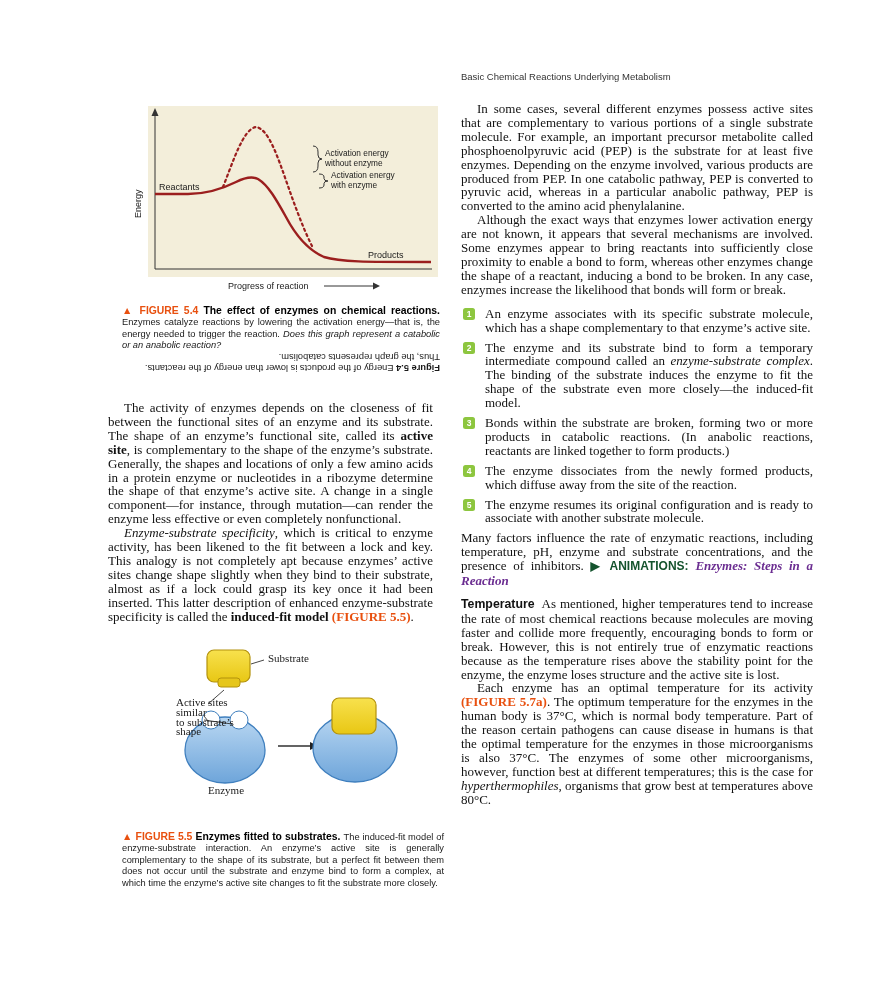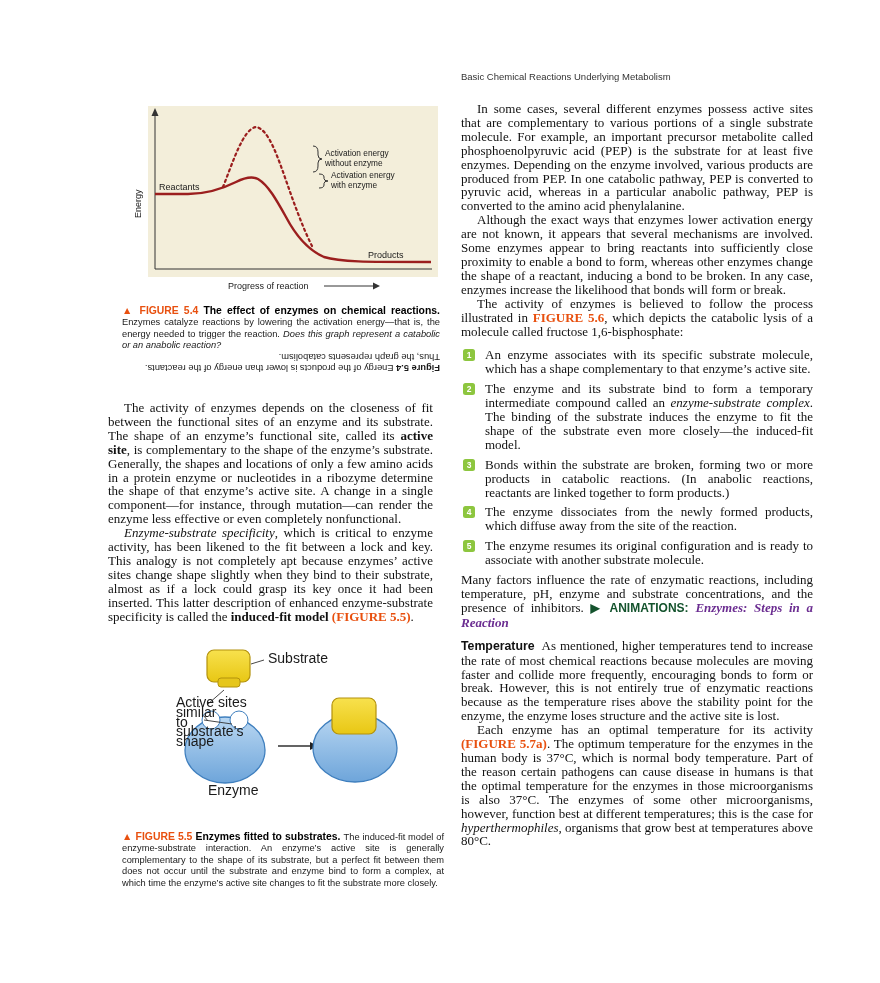--- a/index.html
+++ b/index.html
@@ -21,21 +21,21 @@
   .cap-label{color:#e8500f;font-weight:bold;font-size:10.4px;}
   .cap-title{font-weight:bold;font-size:10.4px;color:#000;}
   .cap-q{font-style:italic;}
   .flip{transform:rotate(180deg);font-family:"Liberation Sans",sans-serif;font-size:9.3px;line-height:11.2px;color:#1a1a1a;}
   .ans-label{font-weight:bold;}
   .steps{margin:10px 0 6px 0;padding-left:2px;}
   .step{position:relative;padding-left:22px;margin-bottom:6px;}
   .step-num{position:absolute;left:0;top:1px;width:12px;height:12px;background:#8dc63f;color:#fff;
             font-family:"Liberation Sans",sans-serif;font-size:8.5px;font-weight:bold;text-align:center;
             line-height:12px;border-radius:2.5px;}
-  .svglabel{position:absolute;font-family:Liberation Sans, sans-serif;font-size:14px;line-height:9.8px;
+  .svglabel{position:absolute;font-family:Liberation Serif, serif;font-size:11px;line-height:9.8px;
             color:#1a1a1a;white-space:pre-line;}
   .ct{font-family:"Liberation Sans",sans-serif;font-size:9px;fill:#1a1a1a;}
   .cts{font-family:"Liberation Sans",sans-serif;font-size:8.3px;fill:#1a1a1a;}
 </style>
 </head>
 <body>
 
 <div class="abs running-head" style="left:461px;top:71px;width:352px;">Basic Chemical Reactions Underlying Metabolism</div>
 
 <svg class="abs" style="left:128px;top:106px;" width="310" height="190" viewBox="0 0 310 190">
@@ -99,21 +99,20 @@
 to substrate’s
 shape</div>
   <div class="svglabel" style="left:80px;top:144px;">Enzyme</div>
 </div>
 
 <div class="abs cap" style="left:122px;top:831px;width:322px;"><span class="cap-label">▲ FIGURE 5.5  </span><span class="cap-title">Enzymes fitted to substrates. </span><span>The induced-fit model of enzyme-substrate interaction. An enzyme’s active site is generally complementary to the shape of its substrate, but a perfect fit between them does not occur until the substrate and enzyme bind to form a complex, at which time the enzyme’s active site changes to fit the substrate more closely.</span></div>
 
 <div class="abs body-text" style="left:461px;top:102px;width:352px;">
   <p class="ind"><span>In some cases, several different enzymes possess active sites that are complementary to various portions of a single substrate molecule. For example, an important precursor metabolite called phosphoenolpyruvic acid (PEP) is the substrate for at least five enzymes. Depending on the enzyme involved, various products are produced from PEP. In one catabolic pathway, PEP is converted to pyruvic acid, whereas in a particular anabolic pathway, PEP is converted to the amino acid phenylalanine.</span></p>
   <p class="ind"><span>Although the exact ways that enzymes lower activation energy are not known, it appears that several mechanisms are involved. Some enzymes appear to bring reactants into sufficiently close proximity to enable a bond to form, whereas other enzymes change the shape of a reactant, inducing a bond to be broken. In any case, enzymes increase the likelihood that bonds will form or break.</span></p>
-  <p class="ind"><span>The activity of enzymes is believed to follow the process illustrated in </span><span class="figref">FIGURE 5.6</span><span>, which depicts the catabolic lysis of a molecule called fructose 1,6-bisphosphate:</span></p>
 
   <div class="steps">
     <div class="step">
       <span class="step-num">1</span>
       <span><span>An enzyme associates with its specific substrate molecule, which has a shape complementary to that enzyme’s active site.</span></span>
     </div>
     <div class="step">
       <span class="step-num">2</span>
       <span><span>The enzyme and its substrate bind to form a temporary intermediate compound called an </span><span class="i">enzyme-substrate complex</span><span>. The binding of the substrate induces the enzyme to fit the shape of the substrate even more closely—the induced-fit model.</span></span>
     </div>

